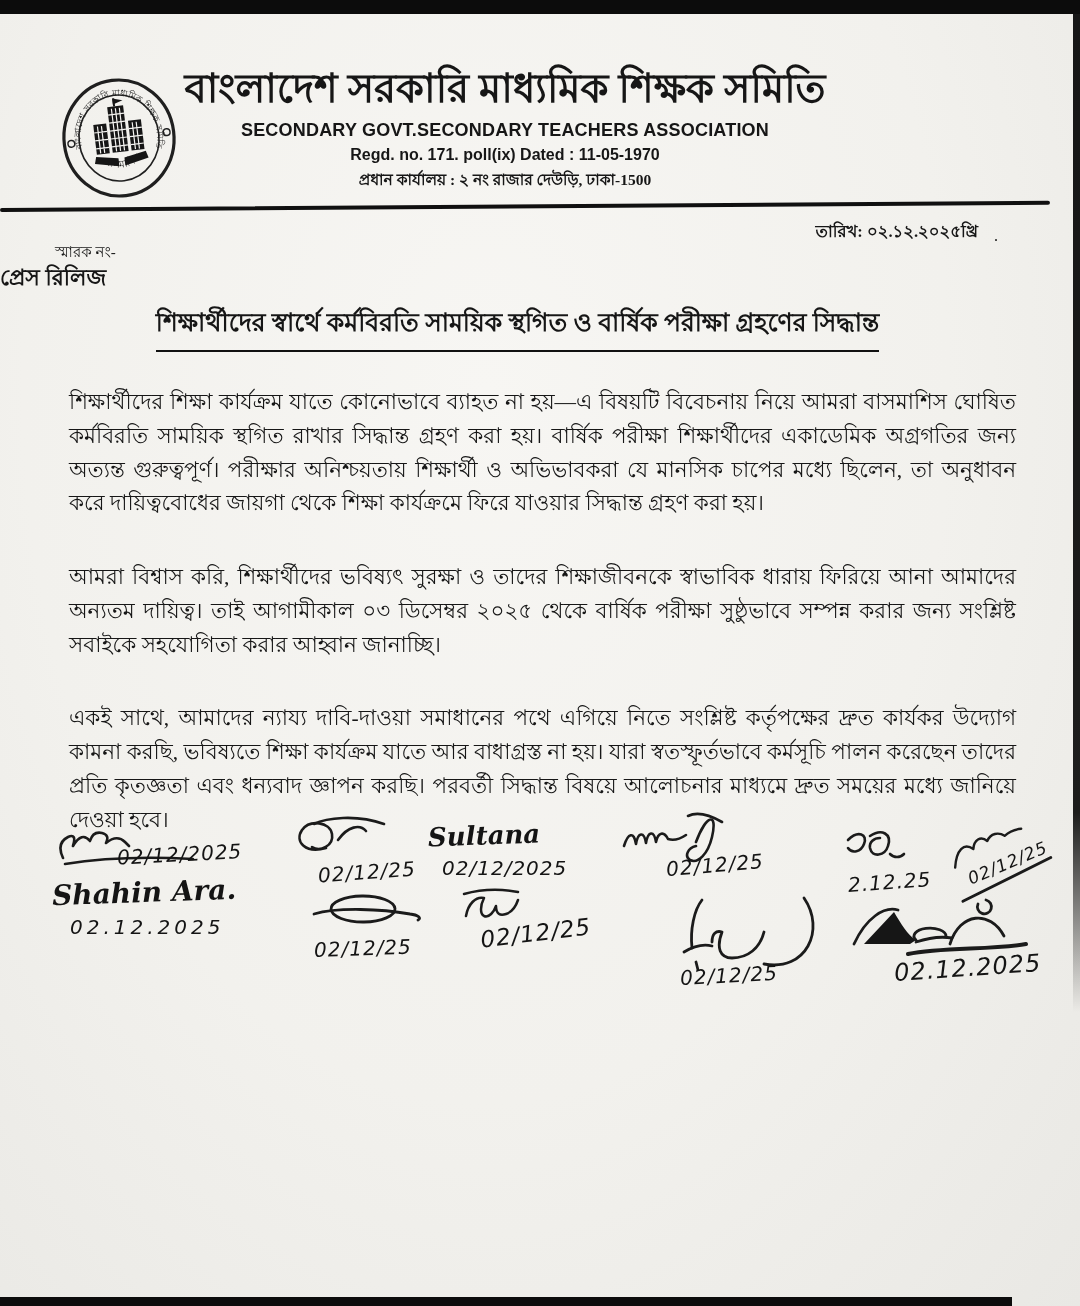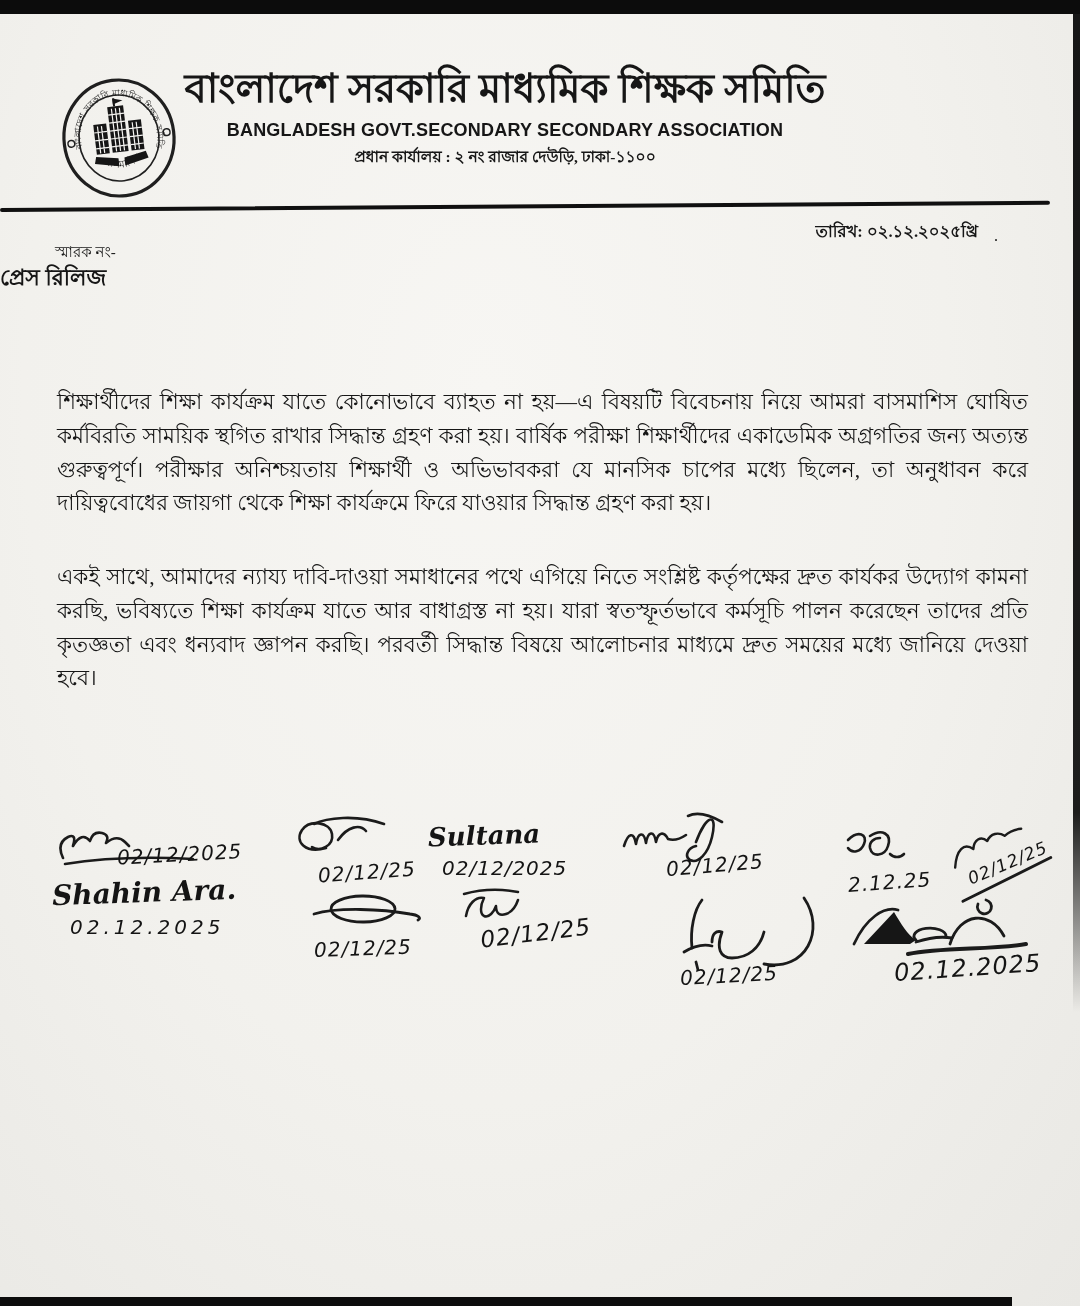--- a/index.html
+++ b/index.html
@@ -34,21 +34,21 @@
   .dateline{position:absolute;right:102px;top:219px;font-size:16.5px;font-weight:600;}
   .straydot{position:absolute;right:82px;top:227px;font-size:16px;}
   .doctype{position:absolute;left:0;right:70px;top:260px;text-align:left;
     font-size:22px;font-weight:700;}
   
   .title-wrap{position:absolute;left:0;right:45px;top:303px;text-align:center;}
   .title{display:inline-block;margin:0;font-size:25px;font-weight:700;
     padding-bottom:4px;border-bottom:2.5px solid #111;}
   
   .bodytext{position:absolute;left:55px;right:50px;top:386px;}
-  .bodytext p{margin:0 2px 40px;font-size:21.5px;line-height:1.57;text-align:justify;font-family:Liberation Serif, serif;}
+  .bodytext p{margin:0 14px 40px;font-size:21.5px;line-height:1.57;text-align:justify;font-family:Liberation Serif, serif;}
   
   .sigs{position:absolute;left:0;top:810px;width:1080px;height:210px;}
   .sig{position:absolute;}
   .sig svg{display:block;stroke:#1b1b1b;fill:none;stroke-linecap:round;stroke-linejoin:round;}
   .sig-date{font-family:"DejaVu Sans",sans-serif;font-style:italic;font-weight:500;
     font-size:20px;color:#141414;letter-spacing:1px;white-space:nowrap;}
   .sig-name{font-family:"DejaVu Serif",serif;font-style:italic;font-weight:600;
     font-size:26px;color:#141414;white-space:nowrap;}
 </style>
 </head>
@@ -92,35 +92,40 @@
           <path d="M53,40 H69 M53,48 H69 M53,56 H69 M53,64 H69 M53,72 H69"></path>
           <path d="M41,50 V77 M45,50 V77 M37,56 H50 M37,64 H50 M37,72 H50"></path>
           <path d="M76,50 V77 M80,50 V77 M72,56 H85 M72,64 H85 M72,72 H85"></path>
         </g>
       </g>
     </svg>
   </div>
 
   <div class="head-text">
     <h1 class="org-bn">বাংলাদেশ সরকারি মাধ্যমিক শিক্ষক সমিতি</h1>
-    <div class="org-en">BANGLADESH GOVT.SECONDARY SECONDARY ASSOCIATION</div>
-    <div class="office">প্রধান কার্যালয় : ২ নং রাজার দেউড়ি, ঢাকা-১১০০</div>
+    <div class="org-en">SECONDARY GOVT.SECONDARY TEACHERS ASSOCIATION</div>
+    <div class="regd">Regd. no. 171. poll(ix) Dated : 11-05-1970</div>
+    <div class="office">প্রধান কার্যালয় : ২ নং রাজার দেউড়ি, ঢাকা-1500</div>
   </div>
 
   <div class="rule"></div>
 
   <span class="memo">স্মারক নং-</span>
   <span class="dateline">তারিখ: ০২.১২.২০২৫খ্রি</span>
   <span class="straydot">.</span>
 
   <div class="doctype">প্রেস রিলিজ</div>
 
+  <div class="title-wrap">
+    <h2 class="title">শিক্ষার্থীদের স্বার্থে কর্মবিরতি সাময়িক স্থগিত ও বার্ষিক পরীক্ষা গ্রহণের সিদ্ধান্ত</h2>
+  </div>
 
   <div class="bodytext">
     <p>শিক্ষার্থীদের শিক্ষা কার্যক্রম যাতে কোনোভাবে ব্যাহত না হয়—এ বিষয়টি বিবেচনায় নিয়ে আমরা বাসমাশিস ঘোষিত কর্মবিরতি সাময়িক স্থগিত রাখার সিদ্ধান্ত গ্রহণ করা হয়। বার্ষিক পরীক্ষা শিক্ষার্থীদের একাডেমিক অগ্রগতির জন্য অত্যন্ত গুরুত্বপূর্ণ। পরীক্ষার অনিশ্চয়তায় শিক্ষার্থী ও অভিভাবকরা যে মানসিক চাপের মধ্যে ছিলেন, তা অনুধাবন করে দায়িত্ববোধের জায়গা থেকে শিক্ষা কার্যক্রমে ফিরে যাওয়ার সিদ্ধান্ত গ্রহণ করা হয়।</p>
+    <p>আমরা বিশ্বাস করি, শিক্ষার্থীদের ভবিষ্যৎ সুরক্ষা ও তাদের শিক্ষাজীবনকে স্বাভাবিক ধারায় ফিরিয়ে আনা আমাদের অন্যতম দায়িত্ব। তাই আগামীকাল ০৩ ডিসেম্বর ২০২৫ থেকে বার্ষিক পরীক্ষা সুষ্ঠুভাবে সম্পন্ন করার জন্য সংশ্লিষ্ট সবাইকে সহযোগিতা করার আহ্বান জানাচ্ছি।</p>
     <p>একই সাথে, আমাদের ন্যায্য দাবি-দাওয়া সমাধানের পথে এগিয়ে নিতে সংশ্লিষ্ট কর্তৃপক্ষের দ্রুত কার্যকর উদ্যোগ কামনা করছি, ভবিষ্যতে শিক্ষা কার্যক্রম যাতে আর বাধাগ্রস্ত না হয়। যারা স্বতস্ফূর্তভাবে কর্মসূচি পালন করেছেন তাদের প্রতি কৃতজ্ঞতা এবং ধন্যবাদ জ্ঞাপন করছি। পরবর্তী সিদ্ধান্ত বিষয়ে আলোচনার মাধ্যমে দ্রুত সময়ের মধ্যে জানিয়ে দেওয়া হবে।</p>
   </div>
 
   <div class="sigs">
 
     <div class="sig" style="left:55px;top:16px;">
       <svg width="200" height="46" viewBox="0 0 200 46" stroke-width="2.6">
         <path d="M8,32 q-7,-15 5,-21 q9,-4 5,9 q9,-15 17,-5 q3,-10 12,-8 q8,2 4,10 q11,-9 19,-1 l4,4"></path>
         <path d="M10,38 q55,-9 128,-5"></path>
       </svg>

